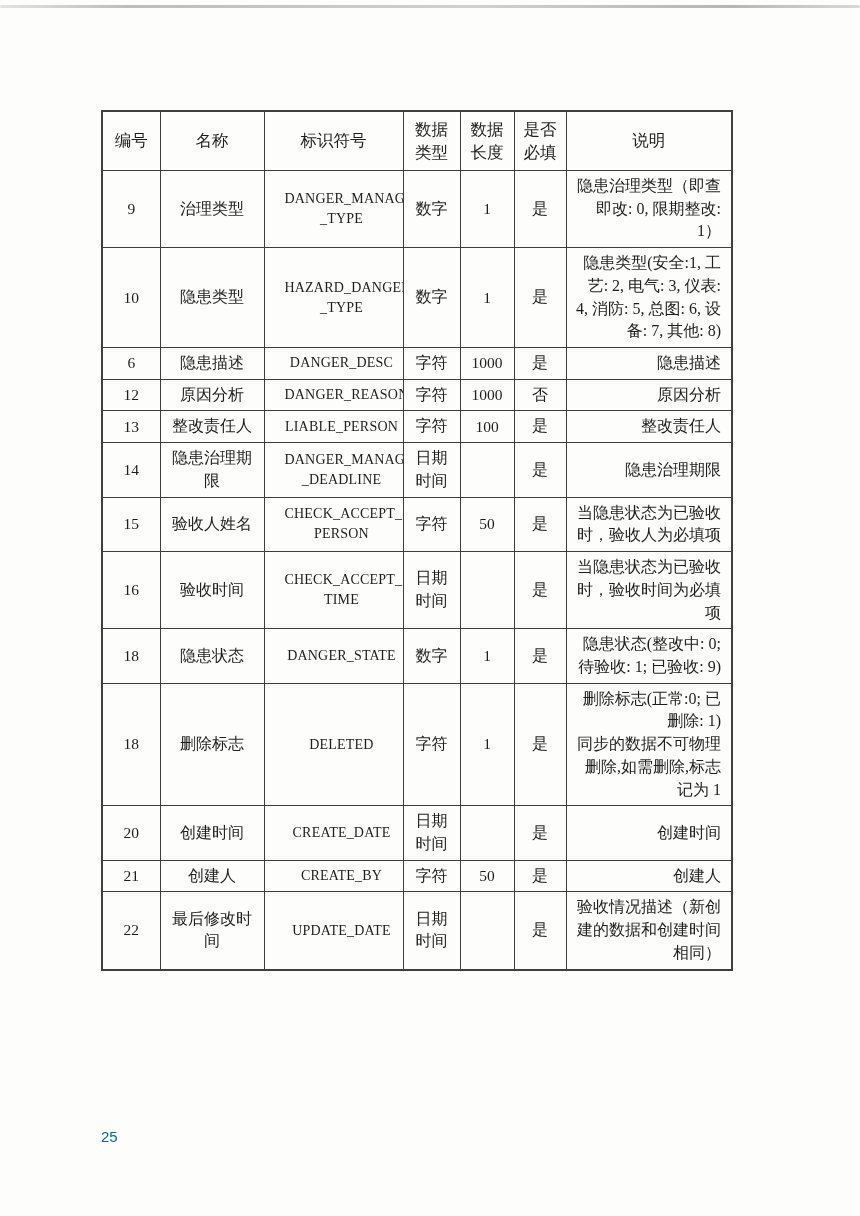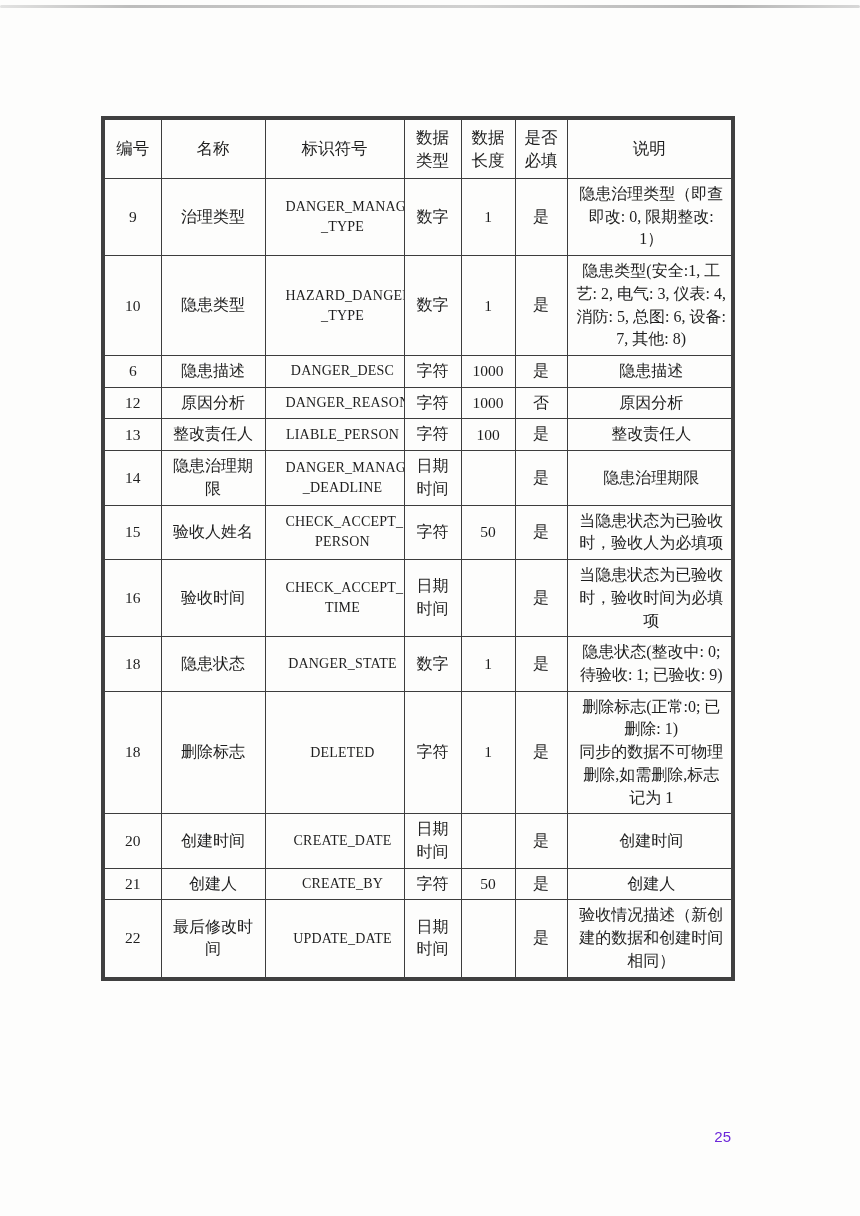--- a/index.html
+++ b/index.html
@@ -25,25 +25,25 @@
       rgba(120,120,120,0.20) 0%,
       rgba(110,110,110,0.45) 15%,
       rgba(125,125,125,0.35) 55%,
       rgba(110,110,110,0.50) 85%,
       rgba(130,130,130,0.30) 100%);
     border-radius: 2px;
   }
   table.data-table {
     position: absolute;
     left: 101px;
-    top: 116px;
+    top: 110px;
     width: 630px;
     border-collapse: collapse;
     table-layout: fixed;
-    border: 4px solid #404040;
+    border: 2px solid #404040;
   }
   th, td {
     border: 1px solid #3d3d3d;
     text-align: center;
     vertical-align: middle;
     white-space: pre-line;
     font-size: 16px;
     line-height: 1.42;
     padding: 4px 4px;
     font-weight: normal;
@@ -55,39 +55,39 @@
   }
   td.cell-identifier {
     font-size: 14px;
     letter-spacing: 0.2px;
     padding-left: 20px;
   }
   td.cell-num, td.cell-length {
     font-size: 15.5px;
   }
   td.cell-description {
-    text-align: center;
-    padding: 4px 4px 4px 8px;
+    text-align: right;
+    padding: 4px 10px 4px 8px;
   }
   .col-num    { width: 58px;  }
   .col-name   { width: 104px; }
   .col-ident  { width: 139px; }
   .col-type   { width: 57px;  }
   .col-len    { width: 54px;  }
   .col-req    { width: 52px;  }
   .col-desc   { width: 166px; }
   .page-number {
     position: absolute;
     top: 1128px;
     left: 101px;
     width: 630px;
-    text-align: right;
+    text-align: left;
     font-family: "Liberation Sans", "DejaVu Sans", sans-serif;
     font-size: 15px;
-    color: #6d28d9;
+    color: #0369a1;
   }
 </style>
 </head>
 <body>
 
 <div class="scan-artifact-line"></div>
 
 <table class="data-table">
   <colgroup>
     <col class="col-num">

